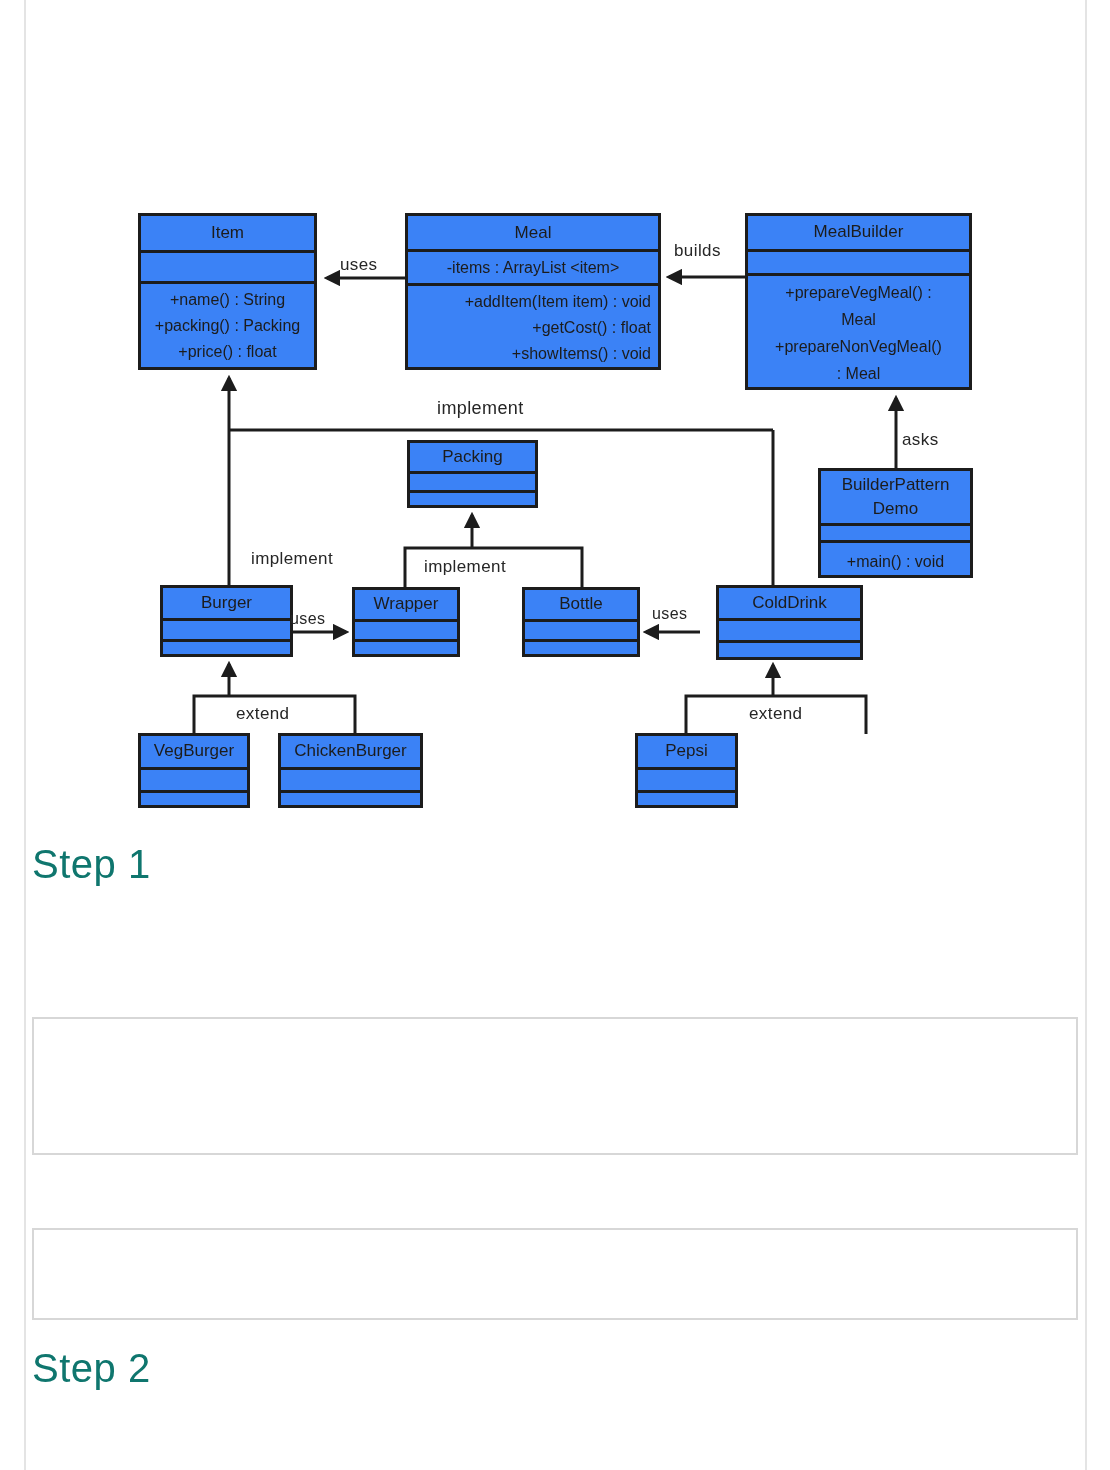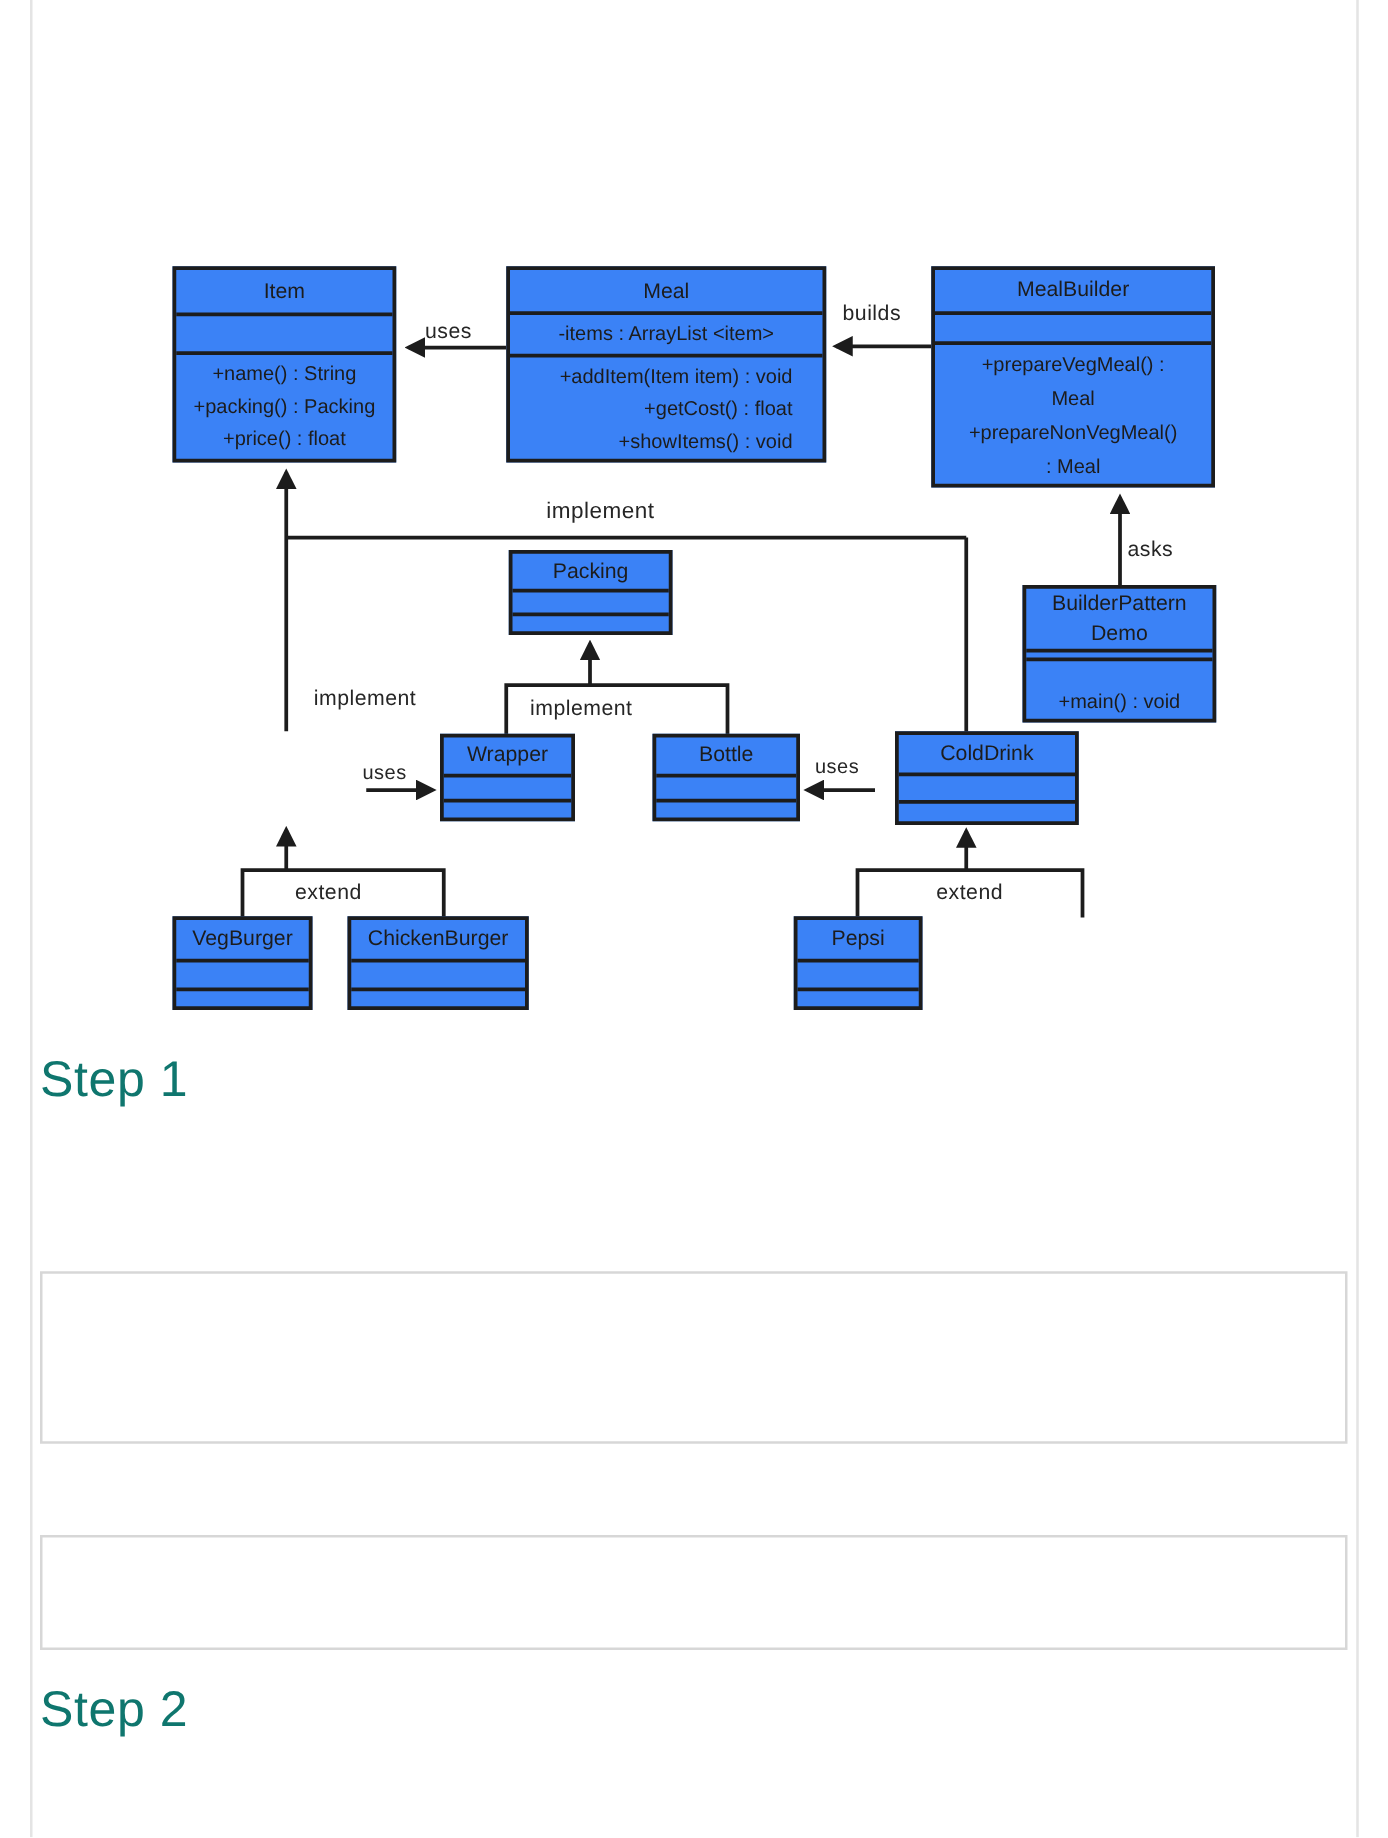--- a/index.html
+++ b/index.html
@@ -28,21 +28,21 @@
     line-height:1.2;
   }
   .sec{box-sizing:border-box;border-top:3px solid #1c1c1c;}
   .sec.first{border-top:none;}
   .ttl{
     display:flex;align-items:center;justify-content:center;
     font-size:17px;text-align:center;
   }
   .body{flex:1 1 auto;padding-top:3px;}
   .body.center{text-align:center;}
-  .body.right{text-align:right;padding-right:24px;}
+  .body.right{text-align:right;padding-right:7px;}
   .mline{line-height:26px;white-space:nowrap;}
   .attr-row{display:flex;align-items:center;justify-content:center;font-size:16px;}
 
   
   .rlabel{
     position:absolute;
     color:#262626;
     font-size:17px;
     letter-spacing:0.4px;
     white-space:nowrap;
@@ -135,25 +135,30 @@
 
   <div class="cls" style="left:407px;top:440px;width:131px;height:68px">
     <div class="sec first ttl" style="height:28px">Packing</div>
     <div class="sec" style="height:19px"></div>
     <div class="sec body"></div>
   </div>
 
   <div class="cls" style="left:818px;top:468px;width:155px;height:110px">
     <div class="sec first ttl" style="height:52px;line-height:24px;padding:0 10px">BuilderPattern Demo</div>
     <div class="sec" style="height:17px"></div>
-    <div class="sec body center" style="padding-top:20px">
+    <div class="sec body center" style="padding-top:6px">
       <div class="mline">+main() : void</div>
     </div>
   </div>
 
+  <div class="cls" style="left:160px;top:585px;width:133px;height:72px">
+    <div class="sec first ttl" style="height:30px">Burger</div>
+    <div class="sec" style="height:21px"></div>
+    <div class="sec body"></div>
+  </div>
 
   <div class="cls" style="left:352px;top:587px;width:108px;height:70px">
     <div class="sec first ttl" style="height:29px">Wrapper</div>
     <div class="sec" style="height:20px"></div>
     <div class="sec body"></div>
   </div>
 
   <div class="cls" style="left:522px;top:587px;width:118px;height:70px">
     <div class="sec first ttl" style="height:29px">Bottle</div>
     <div class="sec" style="height:20px"></div>

